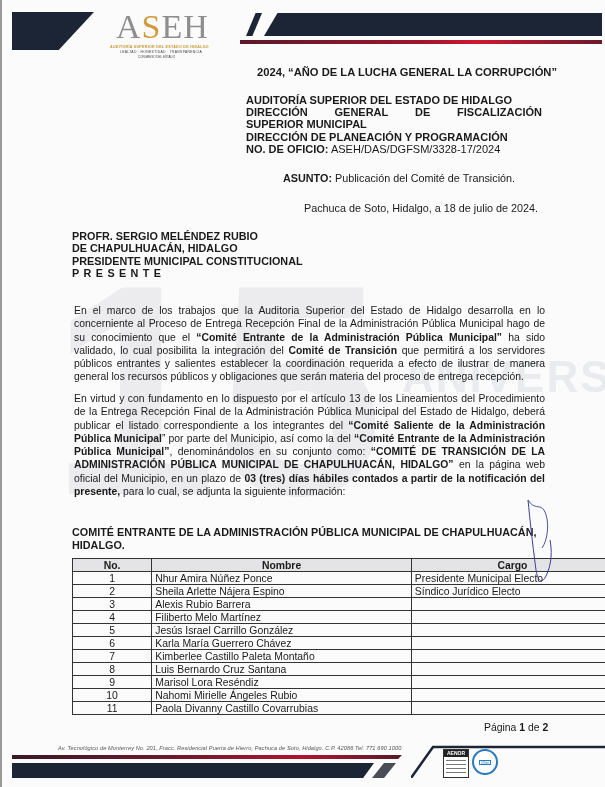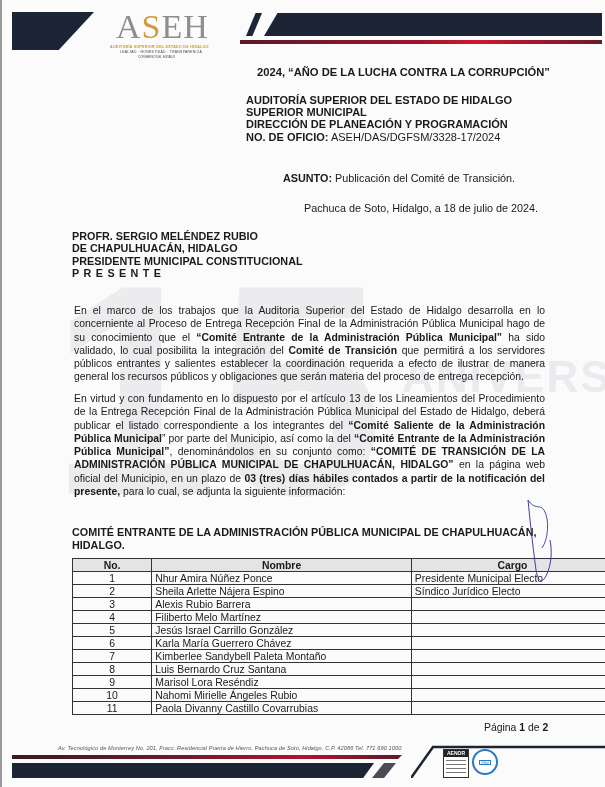--- a/index.html
+++ b/index.html
@@ -87,24 +87,30 @@
   <div class="logo">
     <div class="logo-text">A<span class="o">S</span>EH</div>
     <div class="logo-sub1">AUDITORÍA SUPERIOR DEL ESTADO DE HIDALGO</div>
     <div class="logo-sub2">LEALTAD · HONESTIDAD · TRANSPARENCIA</div>
     <div class="logo-sub3">CONGRESO DEL ESTADO</div>
   </div>
   <div class="hdr-bar-small"></div>
   <div class="hdr-bar"></div>
   <div class="hdr-line"></div>
 
-  <div class="content year-slogan">2024, “AÑO DE LA LUCHA CONTRA LA CORRUPCIÓN”</div>
+  <div class="content year-slogan">2024, “AÑO DE LA LUCHA GENERAL LA CORRUPCIÓN”</div>
 
   <div class="content sender">
     <div class="line b">AUDITORÍA SUPERIOR DEL ESTADO DE HIDALGO</div>
+    <div class="just">
+      <span>DIRECCIÓN</span>
+      <span>GENERAL</span>
+      <span>DE</span>
+      <span>FISCALIZACIÓN</span>
+    </div>
     <div class="line b">SUPERIOR MUNICIPAL</div>
     <div class="line b">DIRECCIÓN DE PLANEACIÓN Y PROGRAMACIÓN</div>
     <div class="line"><span class="b">NO. DE OFICIO:</span><span> ASEH/DAS/DGFSM/3328-17/2024</span></div>
   </div>
 
   <div class="content asunto"><span class="b">ASUNTO:</span><span> Publicación del Comité de Transición.</span></div>
 
   <div class="content fecha">Pachuca de Soto, Hidalgo, a 18 de julio de 2024.</div>
 
   <div class="content recipient">
@@ -159,21 +165,21 @@
           <td>Jesús Israel Carrillo González</td>
           <td></td>
         </tr>
       <tr>
           <td class="no">6</td>
           <td>Karla María Guerrero Chávez</td>
           <td></td>
         </tr>
       <tr>
           <td class="no">7</td>
-          <td>Kimberlee Sandybell Paleta Montaño</td>
+          <td>Kimberlee Castillo Paleta Montaño</td>
           <td></td>
         </tr>
       <tr>
           <td class="no">8</td>
           <td>Luis Bernardo Cruz Santana</td>
           <td></td>
         </tr>
       <tr>
           <td class="no">9</td>
           <td>Marisol Lora Reséndiz</td>

